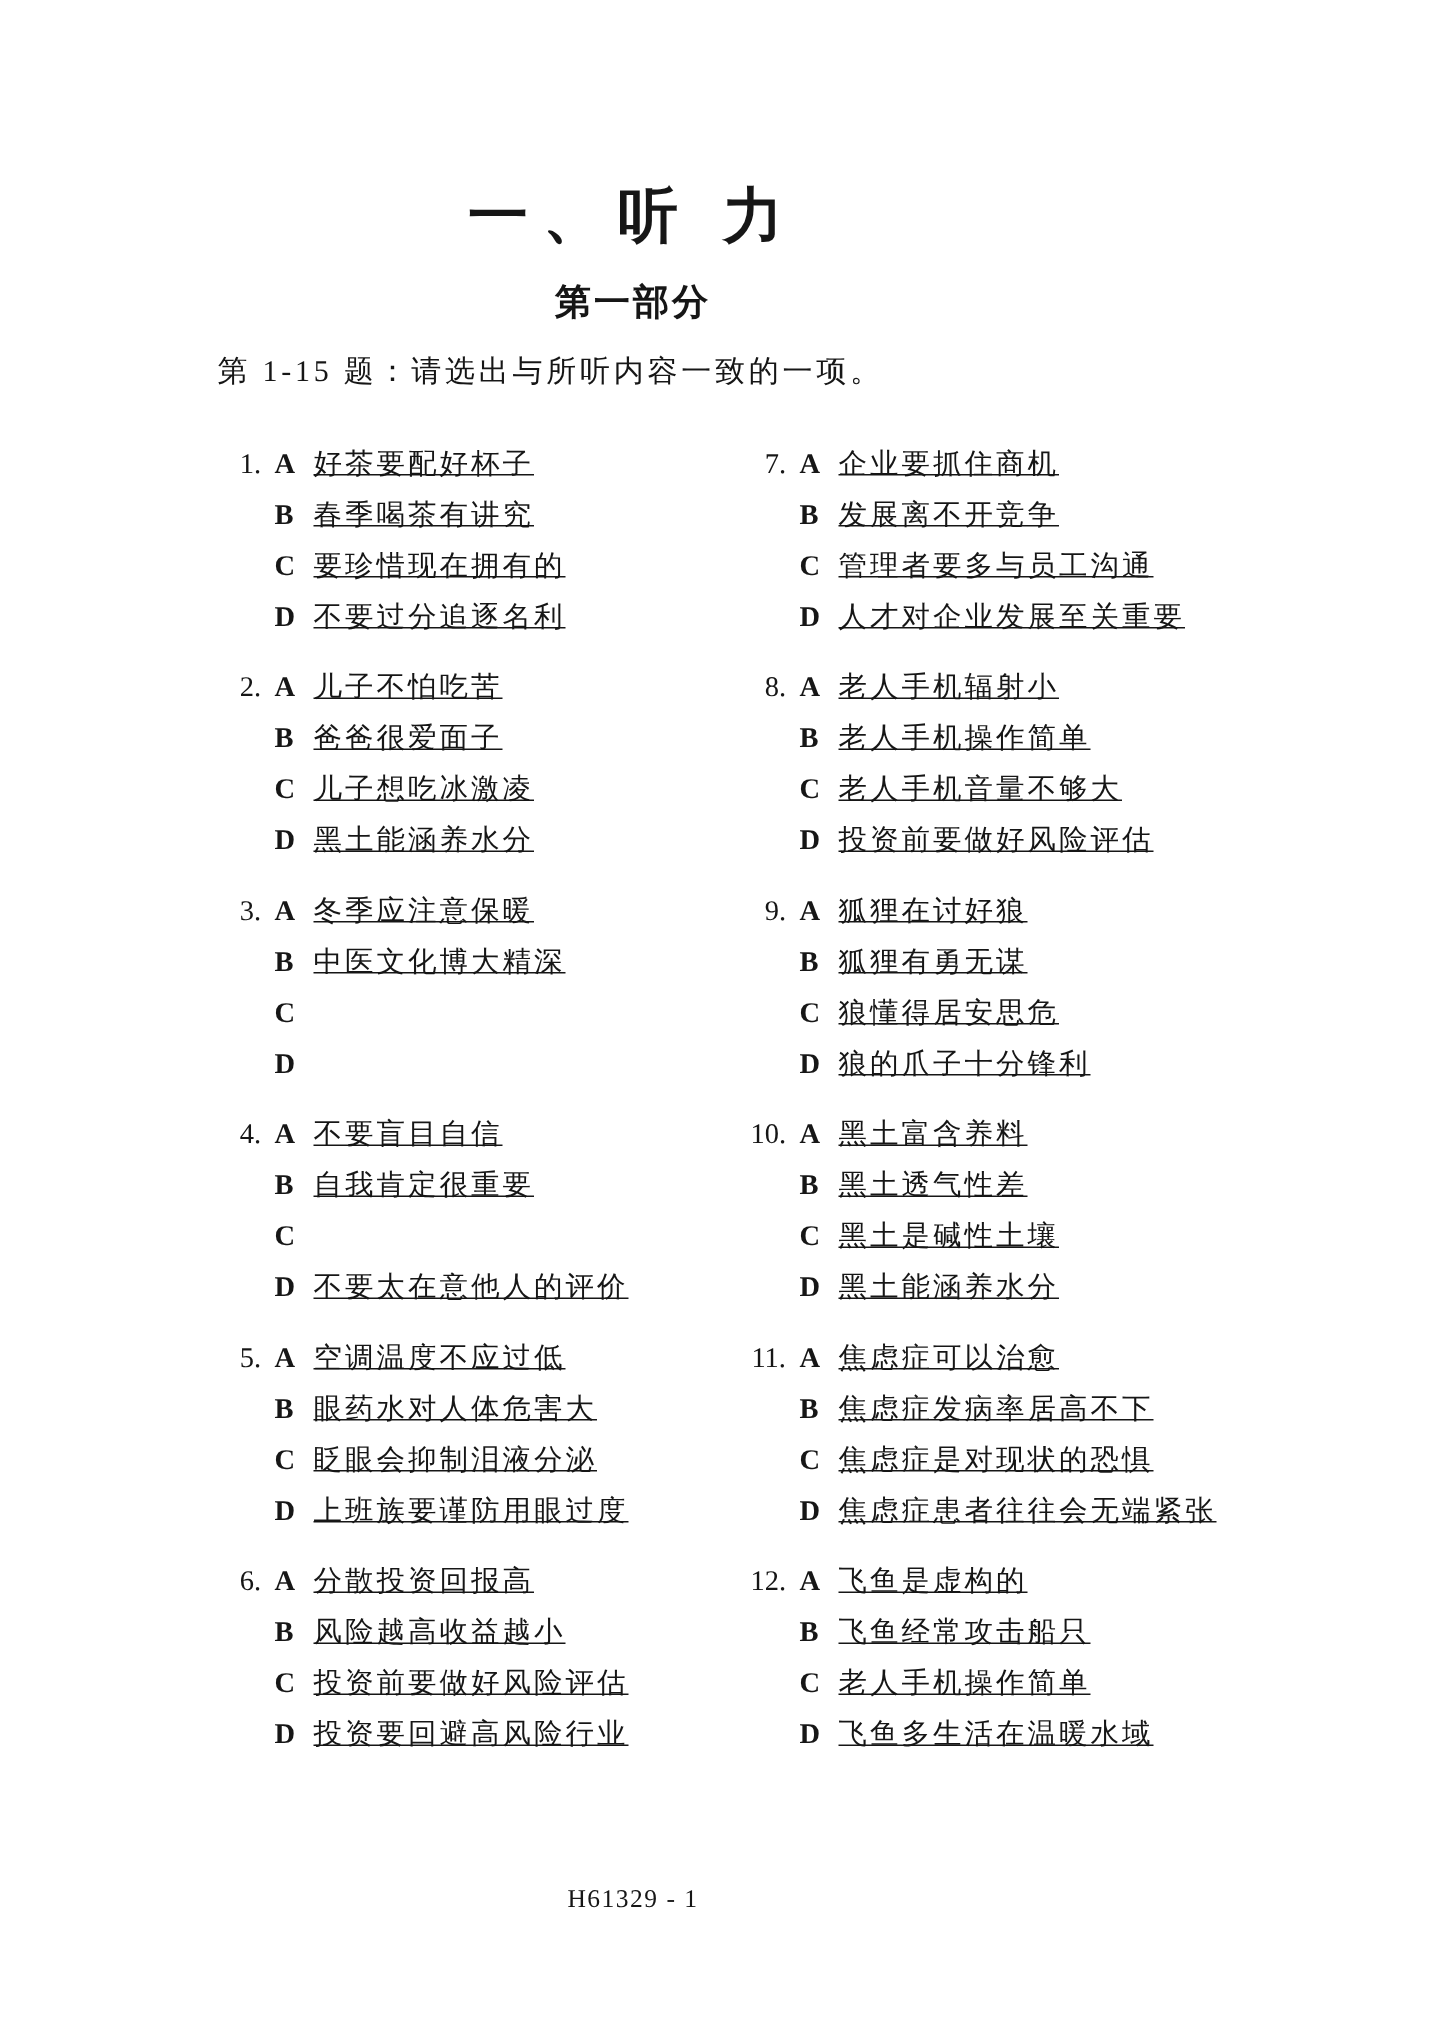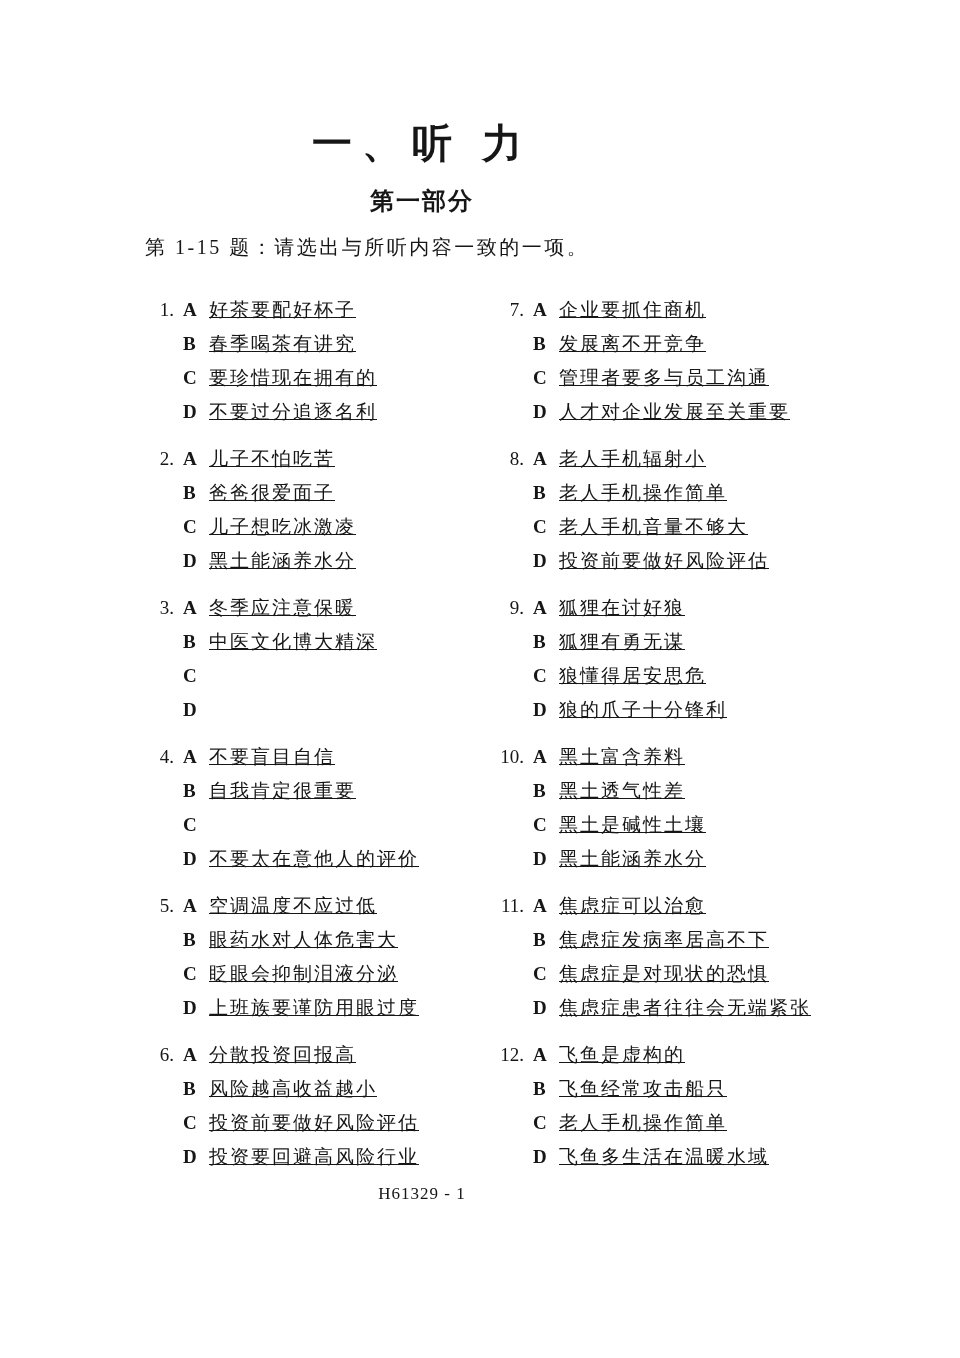--- a/index.html
+++ b/index.html
@@ -62,21 +62,21 @@
   .opt-letter {
     display: inline-block;
     width: 17px;
     margin-right: 9px;
     font-weight: bold;
     font-size: 19px;
   }
   .opt-text { letter-spacing: 2px; text-decoration: underline; }
   .footer {
     position: absolute;
-    top: 1184px;
+    top: 1256px;
     left: 0;
     width: 100%;
     text-align: center;
     font-size: 17px;
     letter-spacing: 1px;
   }
 </style>
 </head>
 <body>
 

